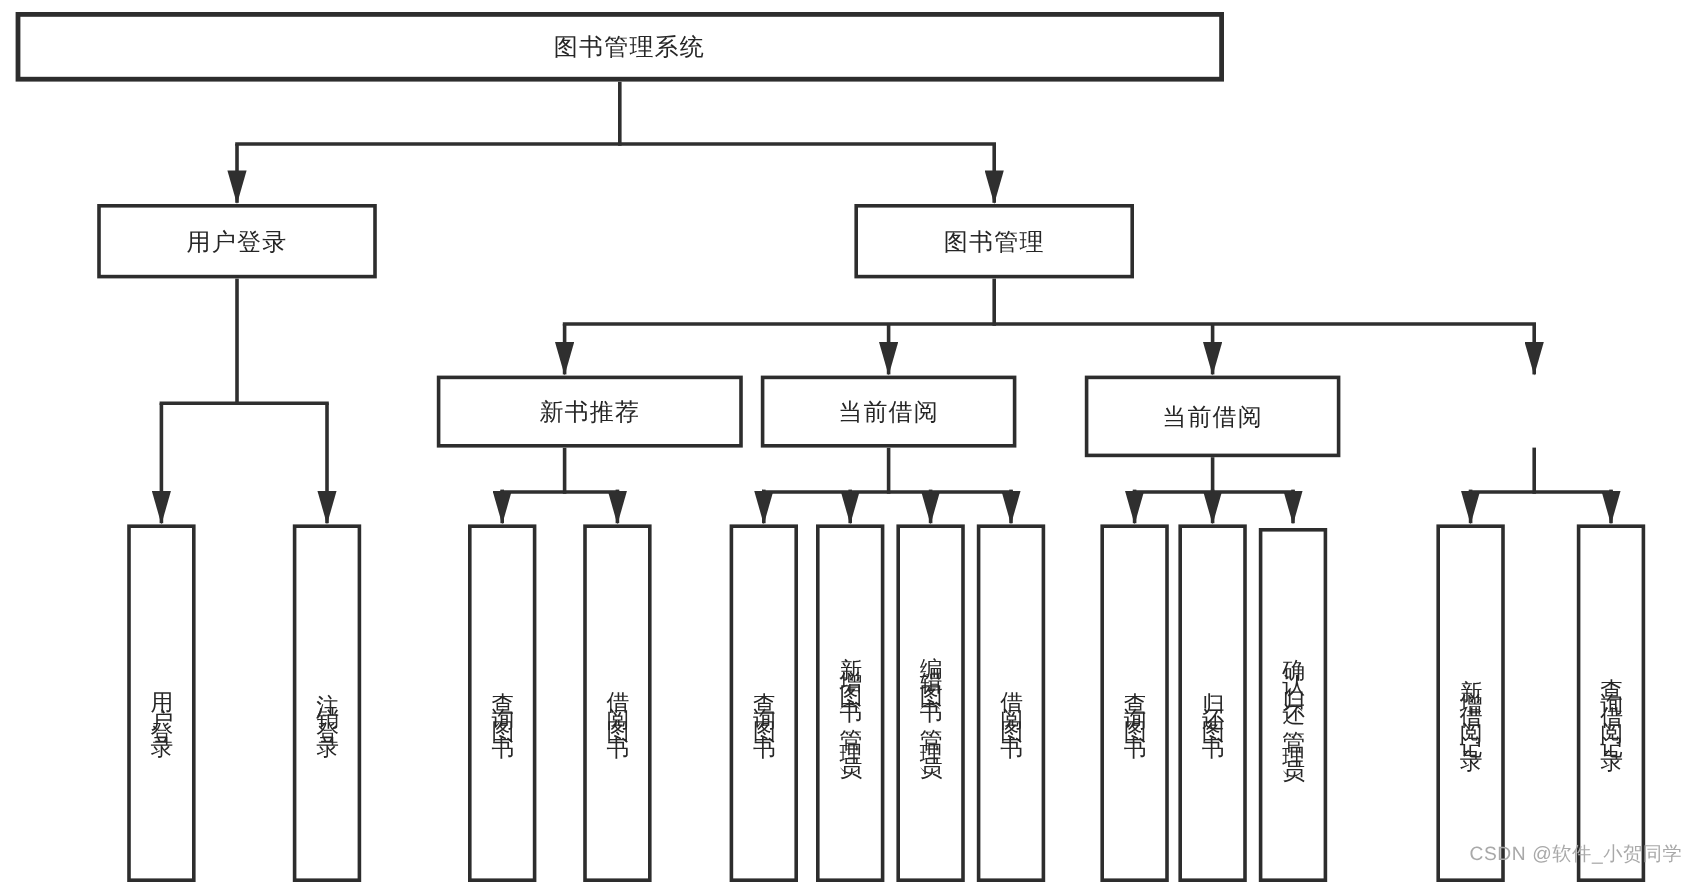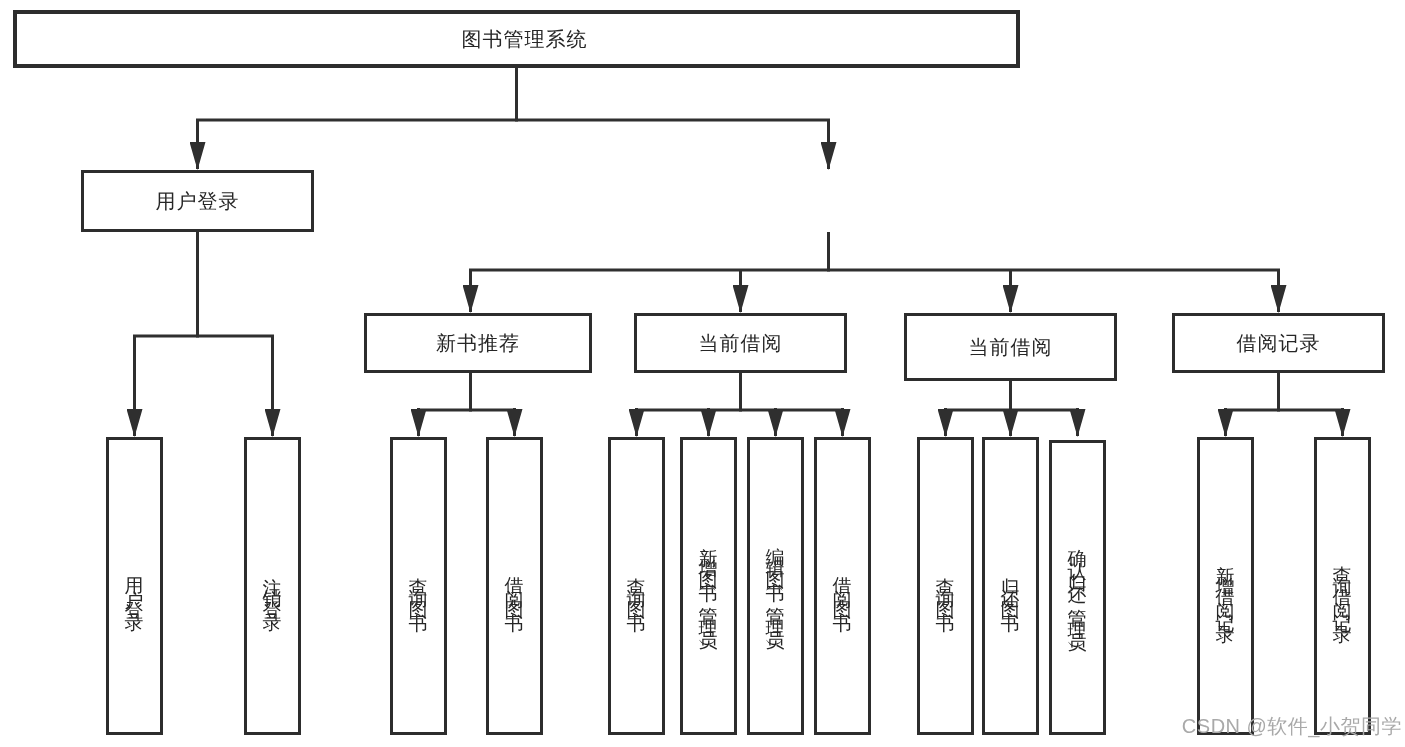--- a/index.html
+++ b/index.html
@@ -45,22 +45,22 @@
   .v {
     writing-mode: vertical-rl;
     text-orientation: mixed;
     font-size: 19px;
     letter-spacing: 12px;
     line-height: 1;
   }
   .watermark {
     position: absolute;
     right: 3px;
-    bottom: 7px;
-    font-size: 20px;
+    bottom: 24px;
+    font-size: 16px;
     color: var(--watermark);
     z-index: 3;
     letter-spacing: 0.5px;
   }
 </style>
 </head>
 <body>
 
 <div class="canvas">
 
@@ -103,28 +103,28 @@
     <line x1="945.5" y1="408" x2="945.5" y2="436" marker-end="url(#ah)"></line>
     <line x1="1010.5" y1="408" x2="1010.5" y2="436" marker-end="url(#ah)"></line>
     <line x1="1077.5" y1="408" x2="1077.5" y2="436" marker-end="url(#ah)"></line>
     <line x1="1225.5" y1="408" x2="1225.5" y2="436" marker-end="url(#ah)"></line>
     <line x1="1342.5" y1="408" x2="1342.5" y2="436" marker-end="url(#ah)"></line>
   </svg>
 
   <div class="box root h" style="left:13px; top:10px; width:1007px; height:58px;">图书管理系统</div>
 
   <div class="box h" style="left:81px; top:170px; width:233px; height:62px;">用户登录</div>
+  <div class="box h" style="left:712px; top:170px; width:233px; height:62px;">图书管理</div>
 
   <div class="box v" style="left:106px; top:437px; width:57px; height:298px;">用户登录</div>
   <div class="box v" style="left:244px; top:437px; width:57px; height:298px;">注销登录</div>
 
-  <div class="box h" style="left:364px; top:313px; width:228px; height:60px;text-align:right;">新书推荐</div>
+  <div class="box h" style="left:364px; top:313px; width:255px; height:60px;text-align:right;">新书推荐</div>
   <div class="box h" style="left:634px; top:313px; width:213px; height:60px;">当前借阅</div>
   <div class="box h" style="left:904px; top:313px; width:213px; height:68px;">当前借阅</div>
-  <div class="box h" style="left:1172px; top:313px; width:213px; height:60px;">借阅记录</div>
 
   <div class="box v" style="left:390px; top:437px; width:57px; height:298px;">查询图书</div>
   <div class="box v" style="left:486px; top:437px; width:57px; height:298px;">借阅图书</div>
 
   <div class="box v" style="left:608px; top:437px; width:57px; height:298px;">查询图书</div>
   <div class="box v" style="left:680px; top:437px; width:57px; height:298px;">新增图书（管理员）</div>
   <div class="box v" style="left:747px; top:437px; width:57px; height:298px;">编辑图书（管理员）</div>
   <div class="box v" style="left:814px; top:437px; width:57px; height:298px;">借阅图书</div>
 
   <div class="box v" style="left:917px; top:437px; width:57px; height:298px;">查询图书</div>

